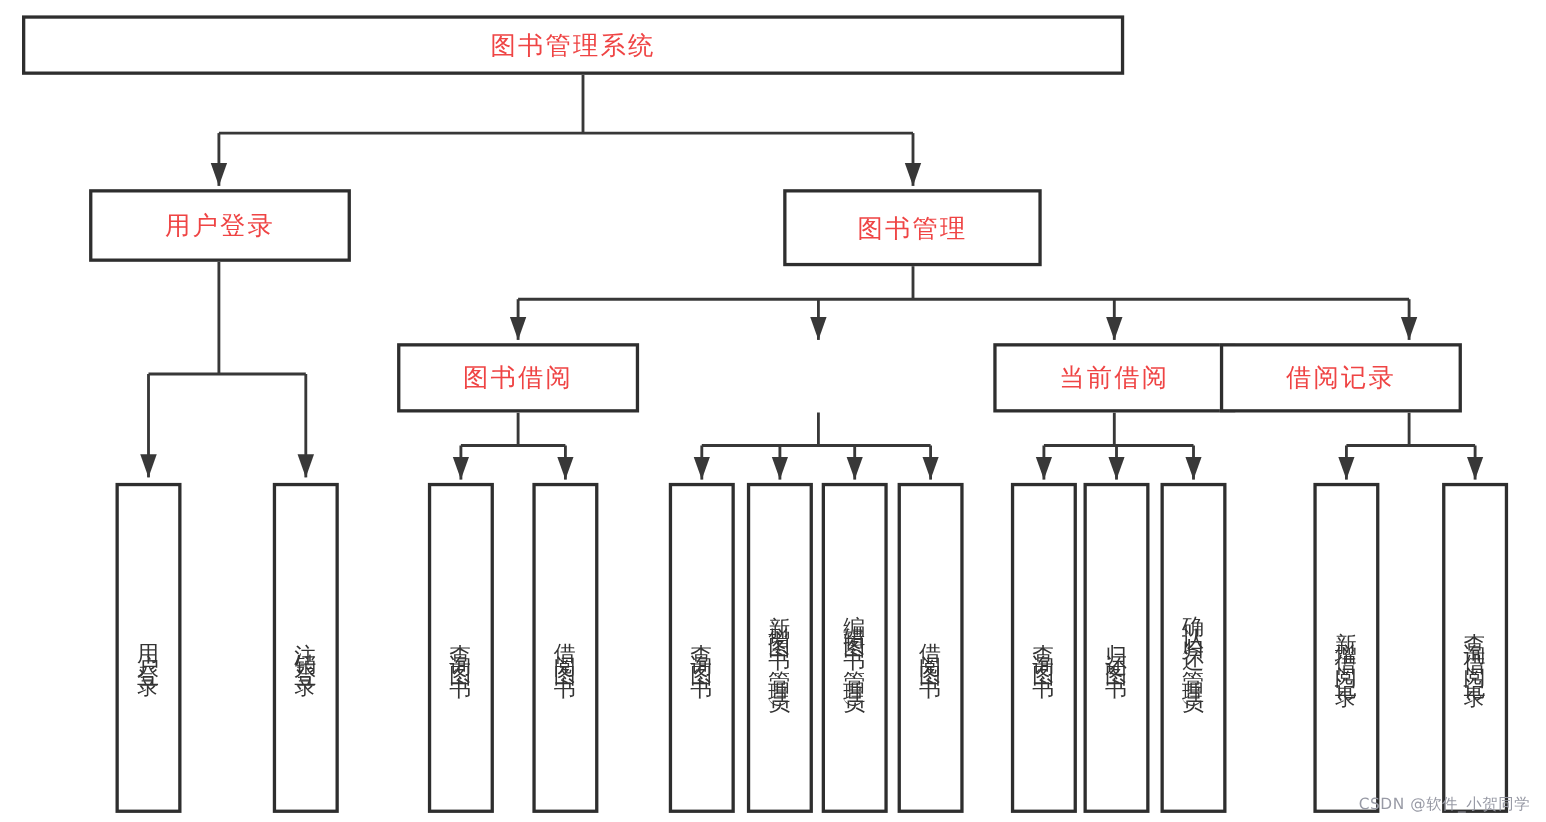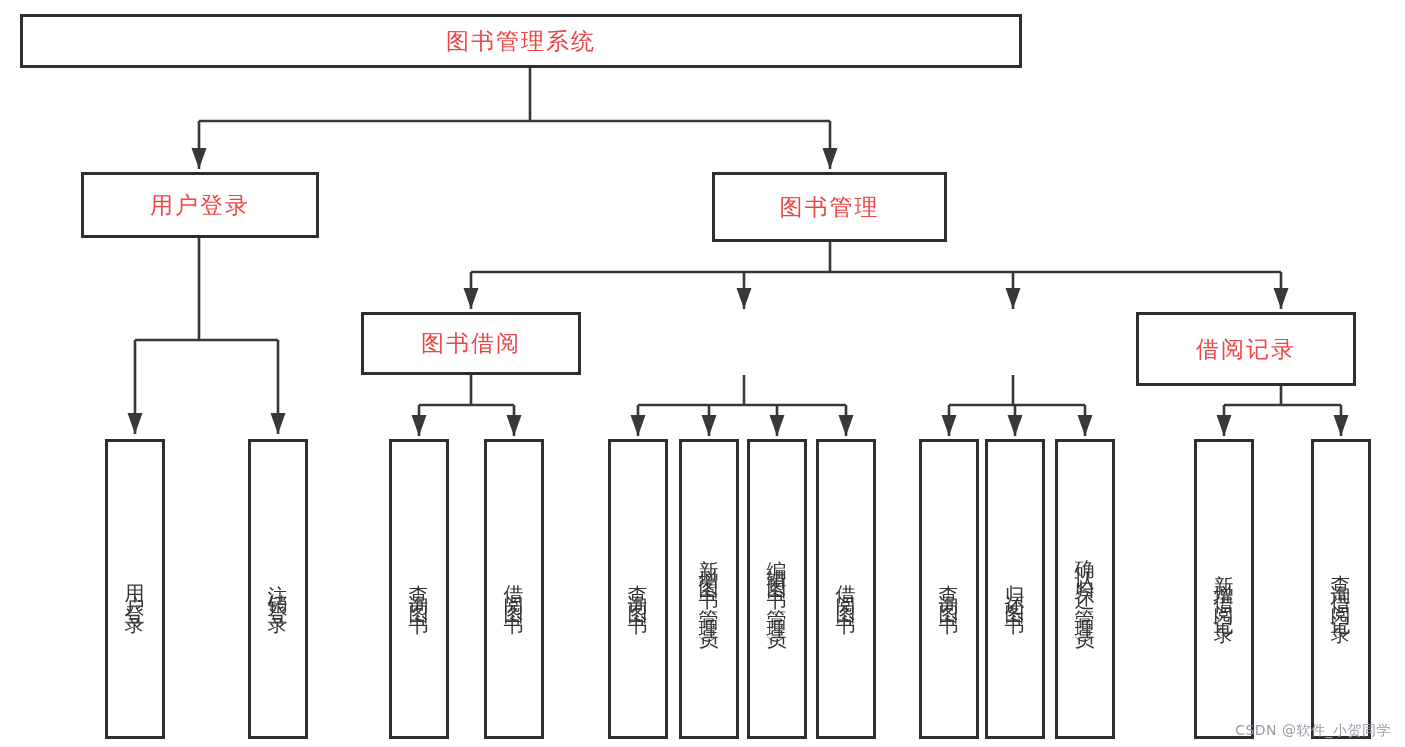--- a/index.html
+++ b/index.html
@@ -124,21 +124,24 @@
   <div class="box" style="left:81px;top:172px;width:238px;height:66px">
     <span class="hlabel">用户登录</span>
   </div>
   <div class="box" style="left:712px;top:172px;width:235px;height:70px">
     <span class="hlabel">图书管理</span>
   </div>
 
   <div class="box" style="left:361px;top:312px;width:220px;height:63px">
     <span class="hlabel">图书借阅</span>
   </div>
-  <div class="box" style="left:1136px;top:312px;width:220px;height:74px">
+  <div class="box" style="left:903px;top:312px;width:220px;height:63px">
+    <span class="hlabel">当前借阅</span>
+  </div>
+  <div class="box" style="left:1109px;top:312px;width:220px;height:63px">
     <span class="hlabel">借阅记录</span>
   </div>
 
   <div class="box vbox" style="left:105px">
     <span class="vlabel">用户登录</span>
   </div>
   <div class="box vbox" style="left:248px">
     <span class="vlabel">注销登录</span>
   </div>
 

